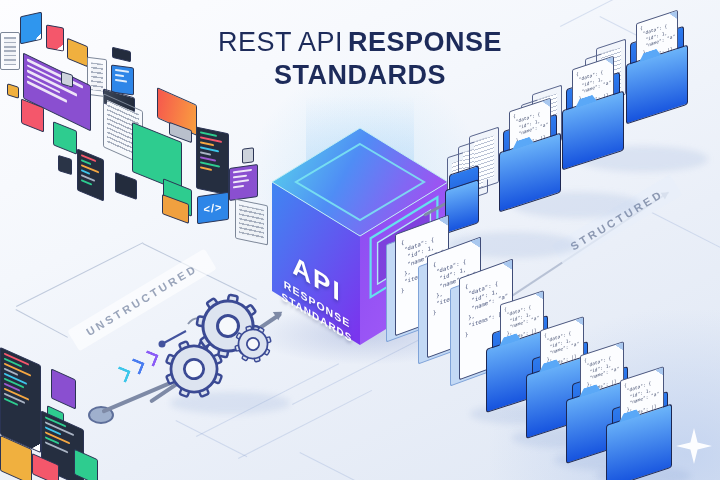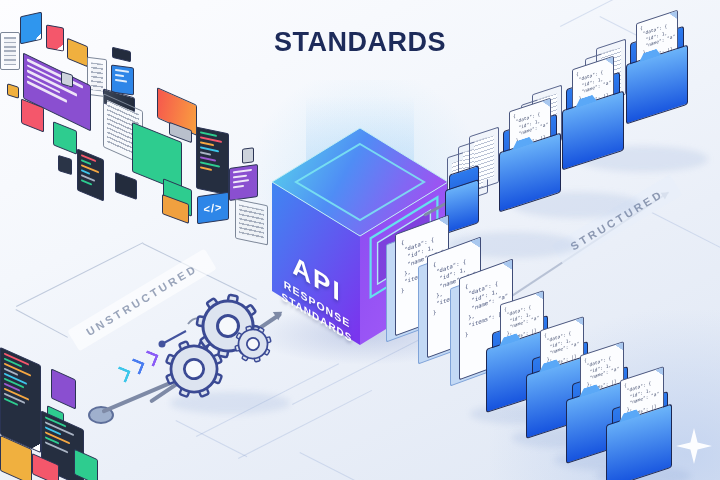--- a/index.html
+++ b/index.html
@@ -79,20 +79,21 @@
   <div class="gl" style="left:196px;top:436px;width:160px;transform:rotate(-27deg)"></div>
   <div class="gl" style="left:238px;top:458px;width:150px;transform:rotate(-27deg)"></div>
   <div class="gl" style="left:292px;top:404px;width:210px;transform:rotate(-27deg)"></div>
   <div class="gl" style="left:176px;top:420px;width:80px;transform:rotate(27deg)"></div>
   <div class="gl" style="left:300px;top:452px;width:110px;transform:rotate(27deg)"></div>
   <div class="gl" style="left:560px;top:26px;width:140px;transform:rotate(-27deg)"></div>
   <div class="gl" style="left:600px;top:16px;width:70px;transform:rotate(27deg)"></div>
   <div class="gl" style="left:652px;top:212px;width:80px;transform:rotate(27deg)"></div>
 
   <div class="title">
+    <div><span class="t-reg">REST API</span>&nbsp;<span class="t-bold">RESPONSE</span></div>
     <div class="t-bold">STANDARDS</div>
   </div>
 
   <div class="gl" style="left:16px;top:306px;width:142px;background:rgba(150,165,195,.55);transform:rotate(-26.7deg)"></div>
   <div class="gl" style="left:143px;top:243px;width:127px;background:rgba(150,165,195,.55);transform:rotate(26.2deg)"></div>
   <div class="gl" style="left:16px;top:309px;width:59px;background:rgba(150,165,195,.55);transform:rotate(28.3deg)"></div>
   <div class="zlabel" style="left:62px;top:288px">UNSTRUCTURED</div>
 
   <div>
     <div class="shp" style="left:20px;top:14px;width:22px;height:28px;background:#2f96ee;transform:skewY(-12deg)">

